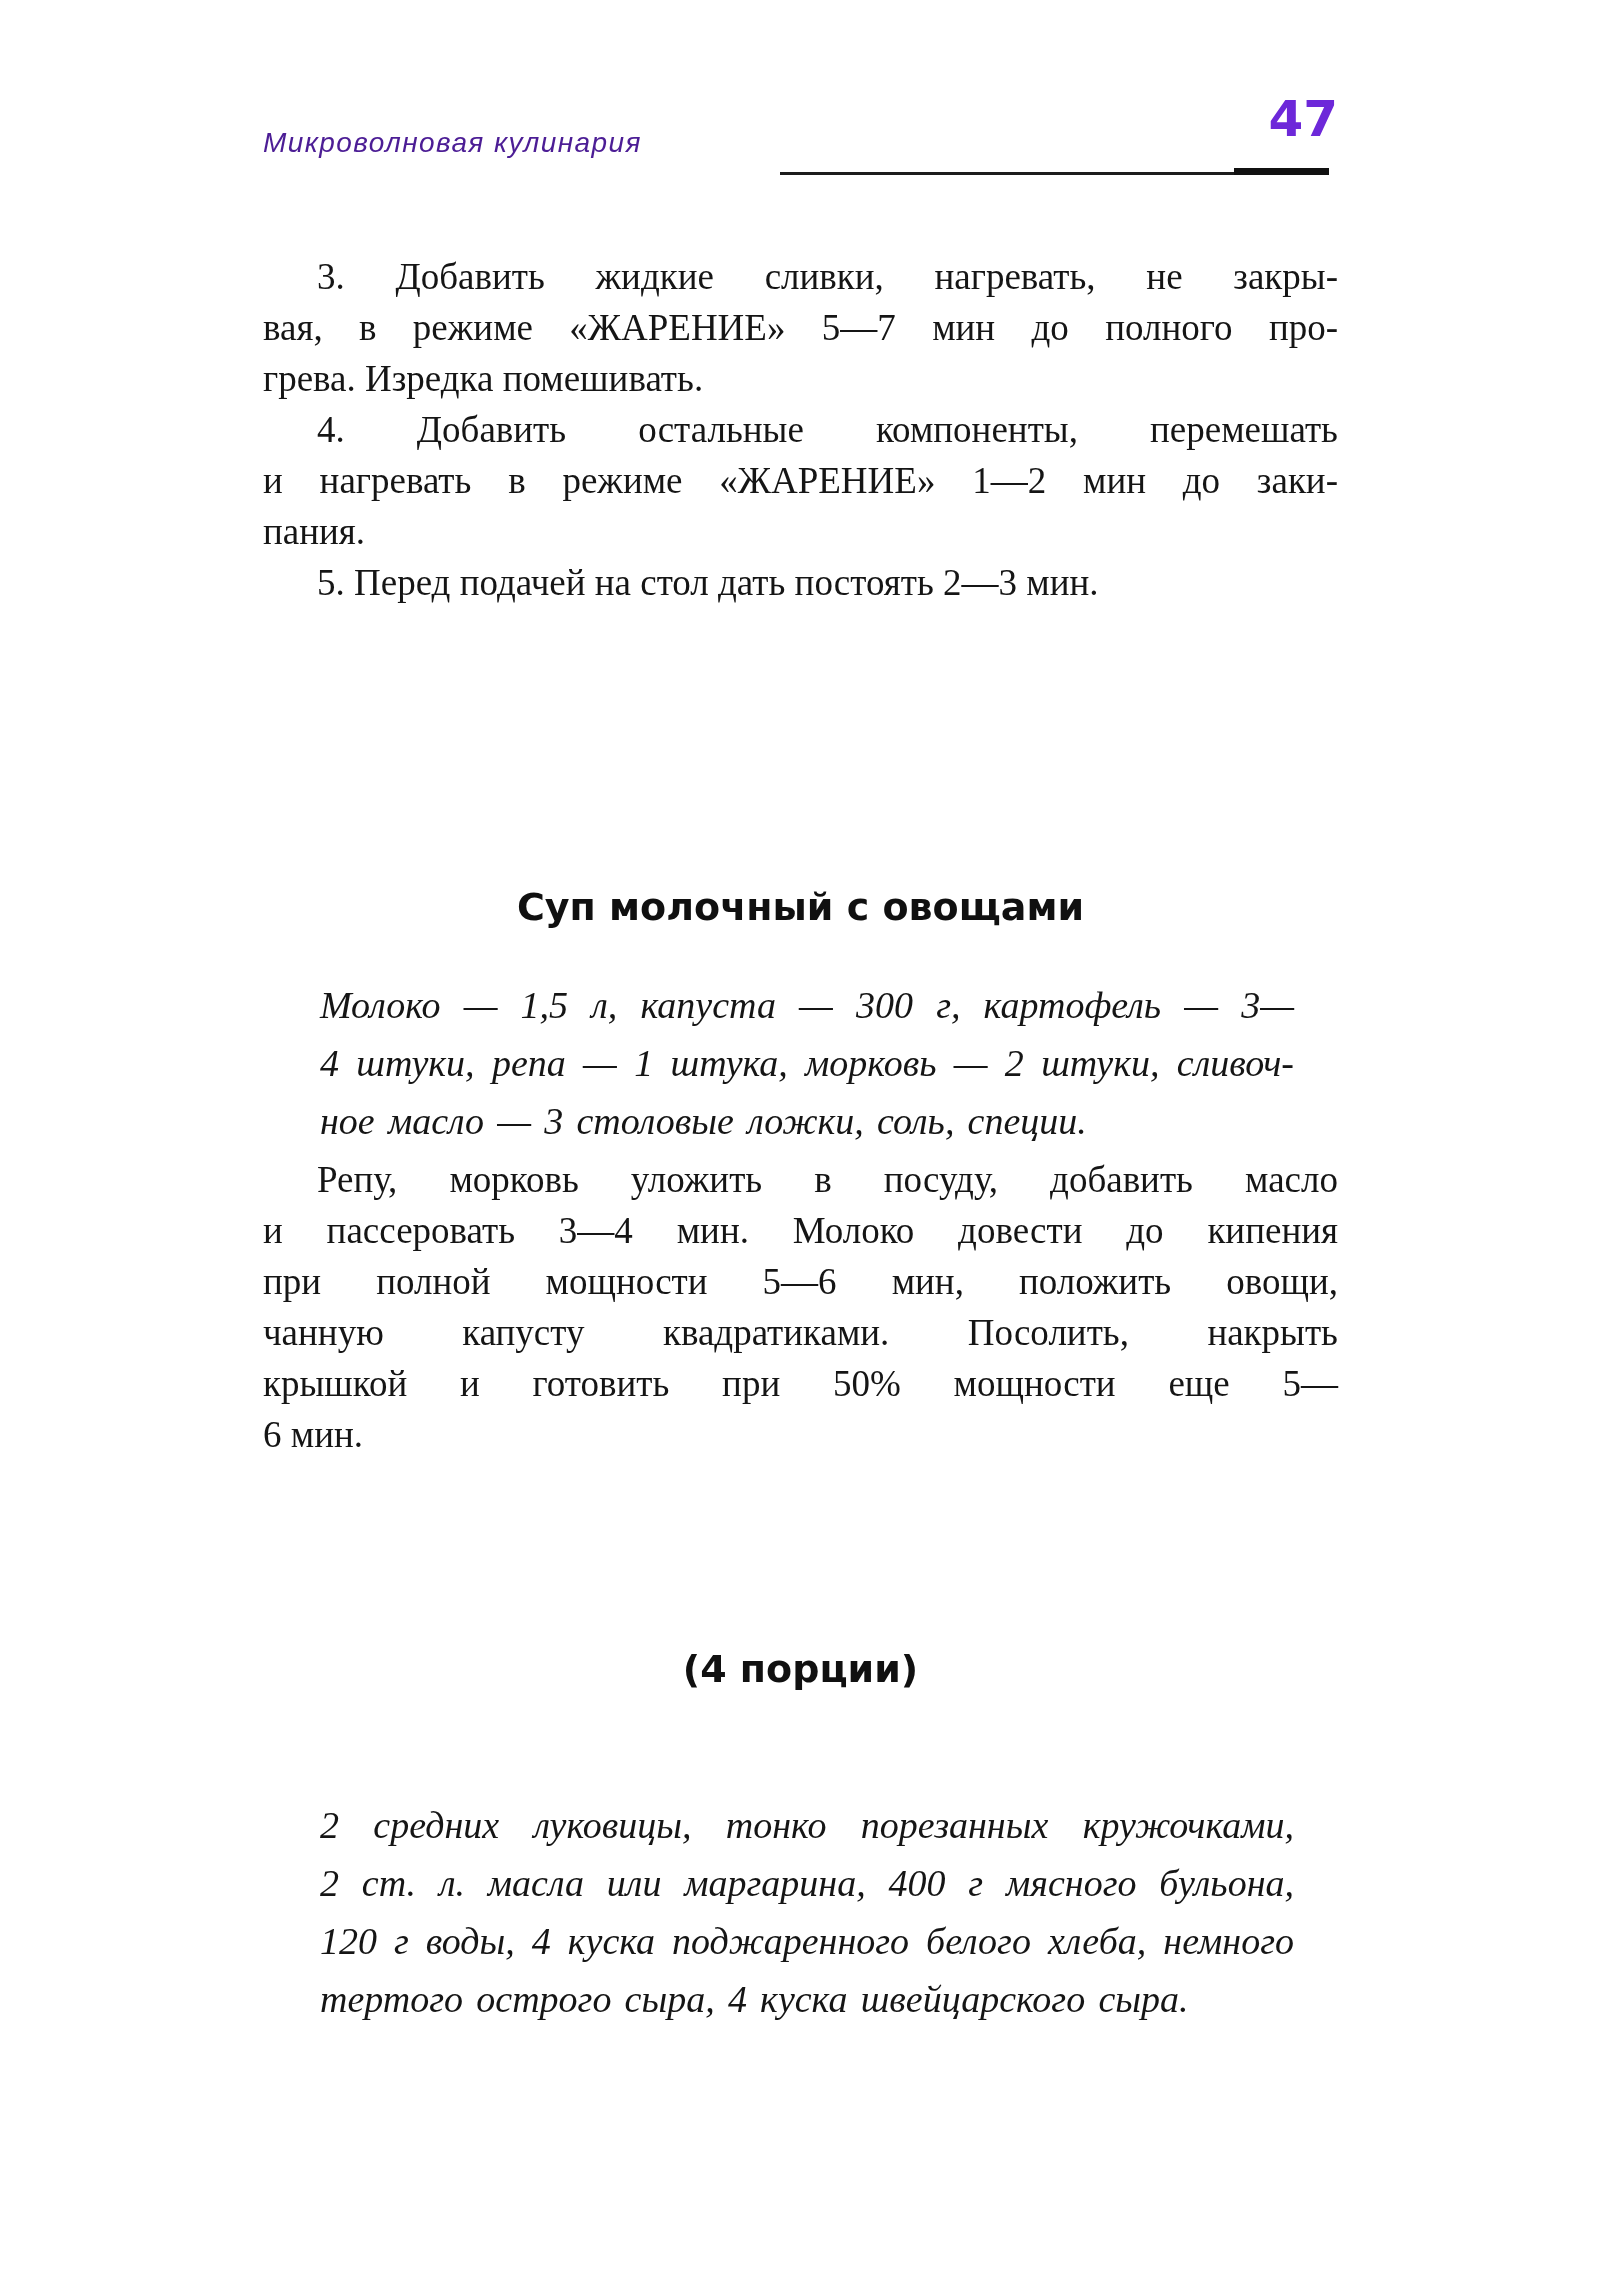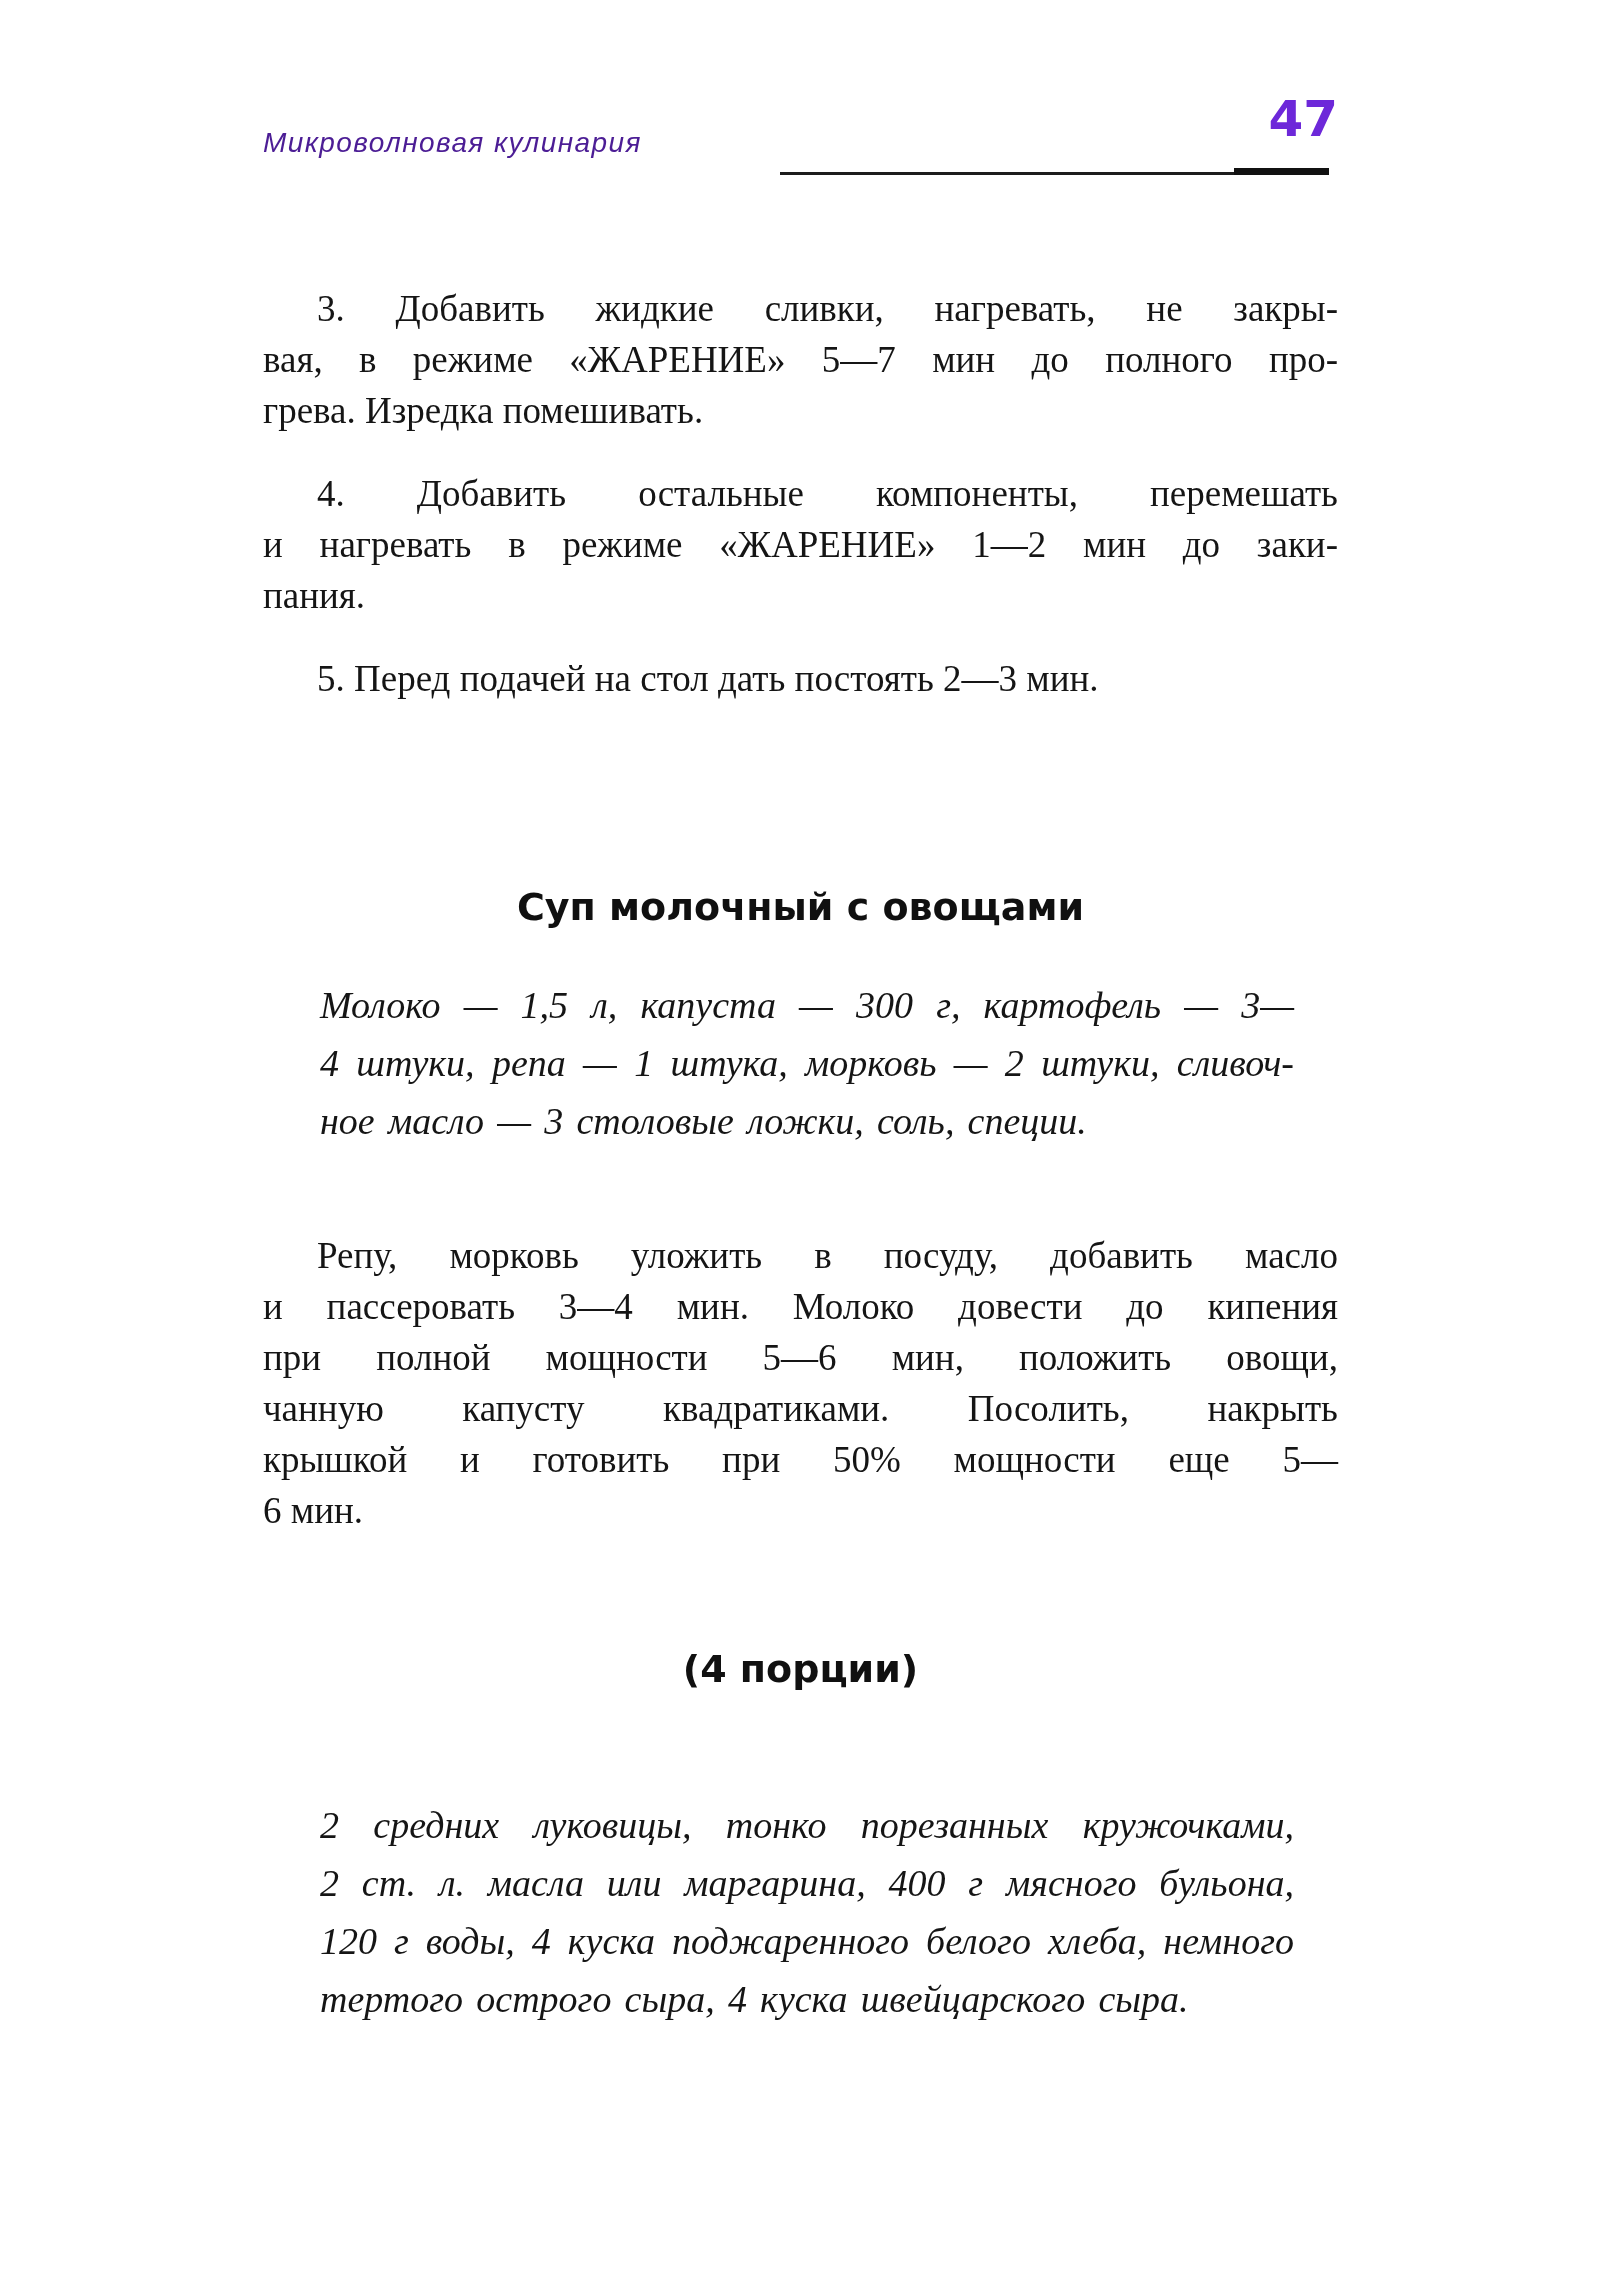--- a/index.html
+++ b/index.html
@@ -38,21 +38,21 @@
 
   
   .block { position: absolute; left: 263px; width: 1075px; }
   .ln {
     font-size: 37px;
     line-height: 51px;
     text-align: justify;
     text-align-last: justify;
     white-space: normal;
   }
-  .ln.first { text-indent: 54px; margin-top: 32px; }
+  .ln.first { text-indent: 54px; }
   .ln.last  { text-align-last: left; }
 
   .note-label {
     font-weight: 700;
     letter-spacing: 2.8px;
   }
 
   
   .recipe-title {
     position: absolute; left: 263px; width: 1075px;
@@ -70,21 +70,21 @@
     font-style: italic;
     font-size: 38px;
     line-height: 58px;
     word-spacing: 3.7px;
   }
 
   
   #steps        { top: 251px; }
   #r1-title     { top: 879px; }
   #r1-ing       { top: 976px; }
-  #r1-body      { top: 1198px; }
+  #r1-body      { top: 1154px; }
   #r2-title     { top: 1641px; }
   #r2-ing       { top: 1796px; }
 </style>
 </head>
 <body>
 
 <div class="page">
 
   <div class="header">
     <div class="running-title">Микроволновая кулинария</div>

